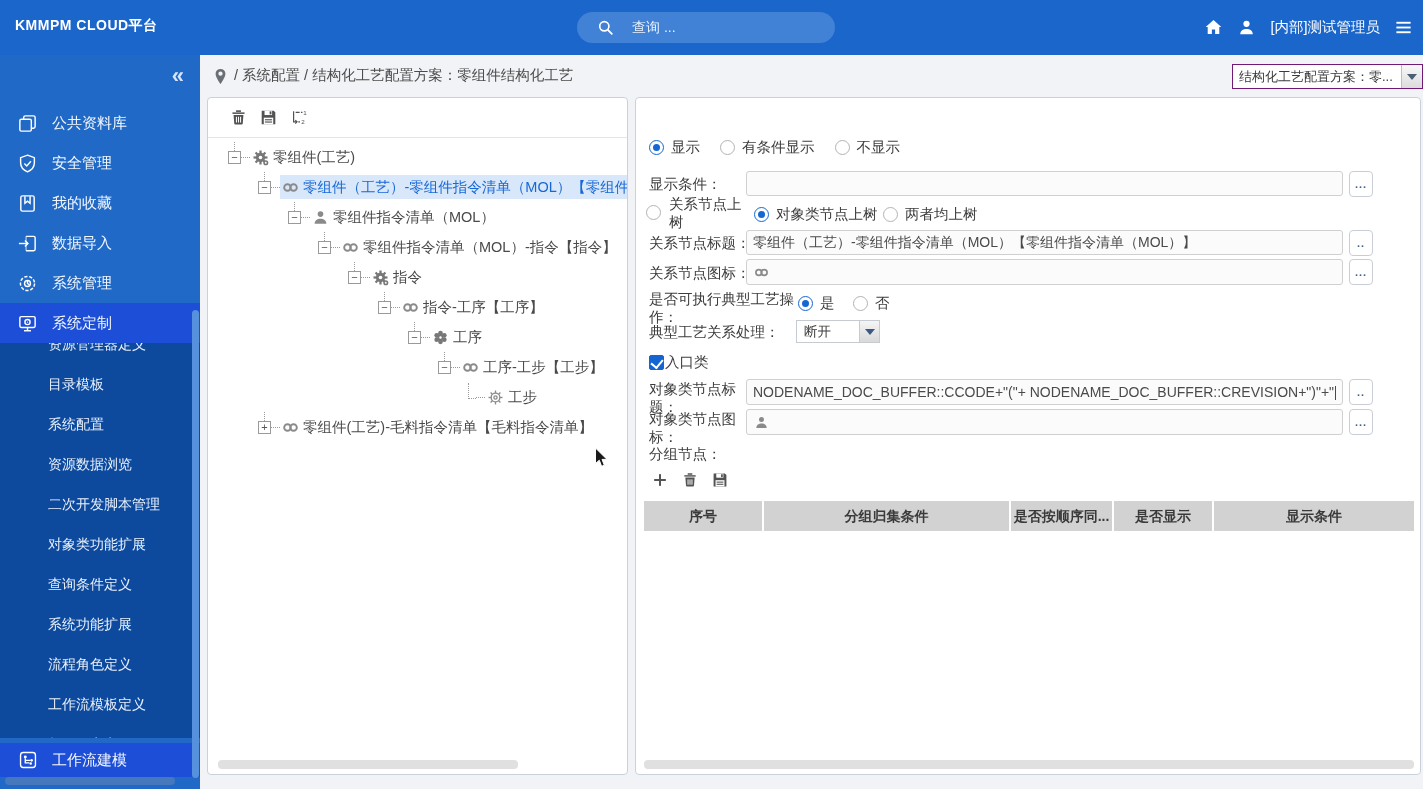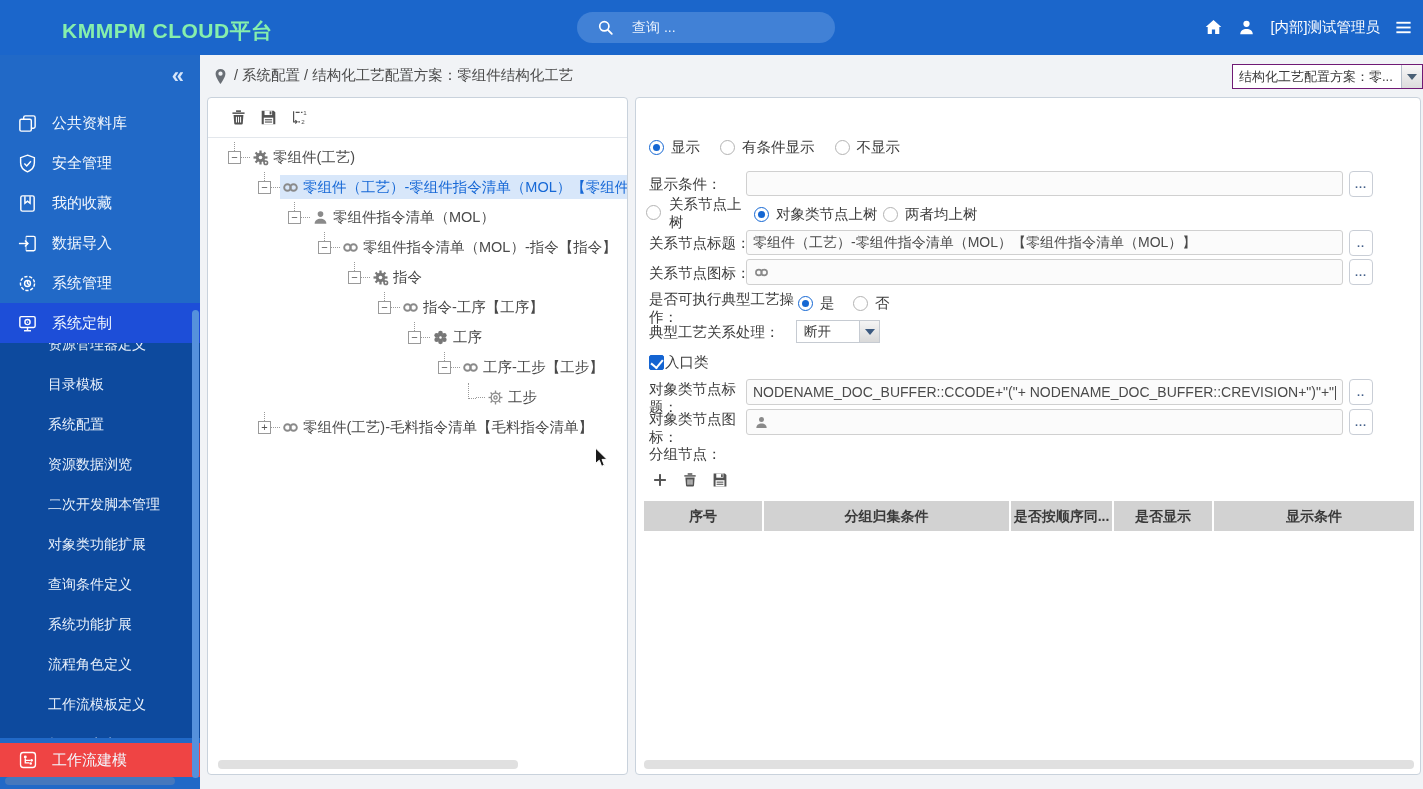--- a/index.html
+++ b/index.html
@@ -4,41 +4,41 @@
 <style>
   * { margin:0; padding:0; box-sizing:border-box; }
   html,body { width:1423px; height:789px; }
   body { position:relative; overflow:hidden; background:#f1f3f6;
          font-family:"Liberation Sans","DejaVu Sans",sans-serif; color:#3c3c3c; }
   .icn { display:inline-block; vertical-align:middle; }
   .icn svg { width:100%; height:100%; display:block; }
 
   
   .header { position:absolute; left:0; top:0; width:1423px; height:55px; background:#1b66cb; z-index:30; }
-  .app-title { position:absolute; left:15px; top:17px; color:#86efac; font-size:21px; font-weight:bold; letter-spacing:.5px;margin-left:47px; }
+  .app-title { position:absolute; left:15px; top:17px; color:#ffffff; font-size:14px; font-weight:bold; letter-spacing:.5px; }
   .search-pill { position:absolute; left:577px; top:12px; width:258px; height:31px; background:#4181d6; border-radius:16px; display:flex; align-items:center; cursor:text; }
   .search-pill .icn { width:17px; height:17px; margin-left:20px; }
   .search-text { color:#eaf2fc; font-size:14px; margin-left:18px; }
   .hdr-right { position:absolute; right:10px; top:0; height:55px; display:flex; align-items:center; gap:14px; }
   .hdr-right .icn { width:19px; height:19px; }
   .hdr-user { color:#fff; font-size:14.5px; }
 
   
   .sidebar { position:absolute; left:0; top:55px; width:200px; height:734px; background:#2169c7; overflow:hidden; z-index:20; }
   .collapse { position:absolute; right:16px; top:8px; color:#d7e6fa; font-size:22px; font-weight:bold; cursor:pointer; line-height:26px; }
   .side-main { position:absolute; left:0; top:48px; width:200px; }
   .side-item { height:40px; display:flex; align-items:center; cursor:pointer; }
   .side-item .icn { width:21px; height:21px; margin-left:17px; }
   .side-label { color:#f2f7fd; font-size:15px; margin-left:14px; white-space:nowrap; }
   .side-item.active { background:#1d4ed8; }
   .side-sub { position:absolute; left:0; top:288px; width:200px; height:395px; background:#0d4a9e; overflow:hidden; }
   .side-sub-inner { margin-top:-18px; }
   .sub-item { height:40px; display:flex; align-items:center; cursor:pointer; }
   .sub-label { color:#e9f1fb; font-size:14px; margin-left:48px; white-space:nowrap; }
-  .side-bottom { position:absolute; left:0; top:688px; width:200px; height:34px; background:#ef4444; display:flex; align-items:center; cursor:pointer; }
+  .side-bottom { position:absolute; left:0; top:688px; width:200px; height:34px; background:#1d4ed8; display:flex; align-items:center; cursor:pointer; }
   .side-bottom .icn { width:20px; height:20px; margin-left:18px; }
   .side-hscroll { position:absolute; left:5px; bottom:4px; width:170px; height:8px; border-radius:4px; background:#4578bd; cursor:pointer; }
   .side-vscroll { position:absolute; right:1px; top:255px; width:7px; height:468px; border-radius:4px; background:#5591dc; cursor:pointer; }
 
   
   .crumb-bar { position:absolute; left:200px; top:55px; width:1223px; height:42px; }
   .crumb-bar .icn { position:absolute; left:14px; top:13px; width:13px; height:17px; }
   .crumb-text { position:absolute; left:34px; top:11px; font-size:14.5px; color:#4a4a4a; }
   .scheme { position:absolute; right:0; top:9px; width:191px; height:25px; background:#fff; border:1px solid #701a75; display:flex; align-items:stretch; cursor:pointer; }
   .scheme-val { flex:1; font-size:13px; color:#3b3b3b; line-height:23px; padding-left:6px; white-space:nowrap; overflow:hidden; }

